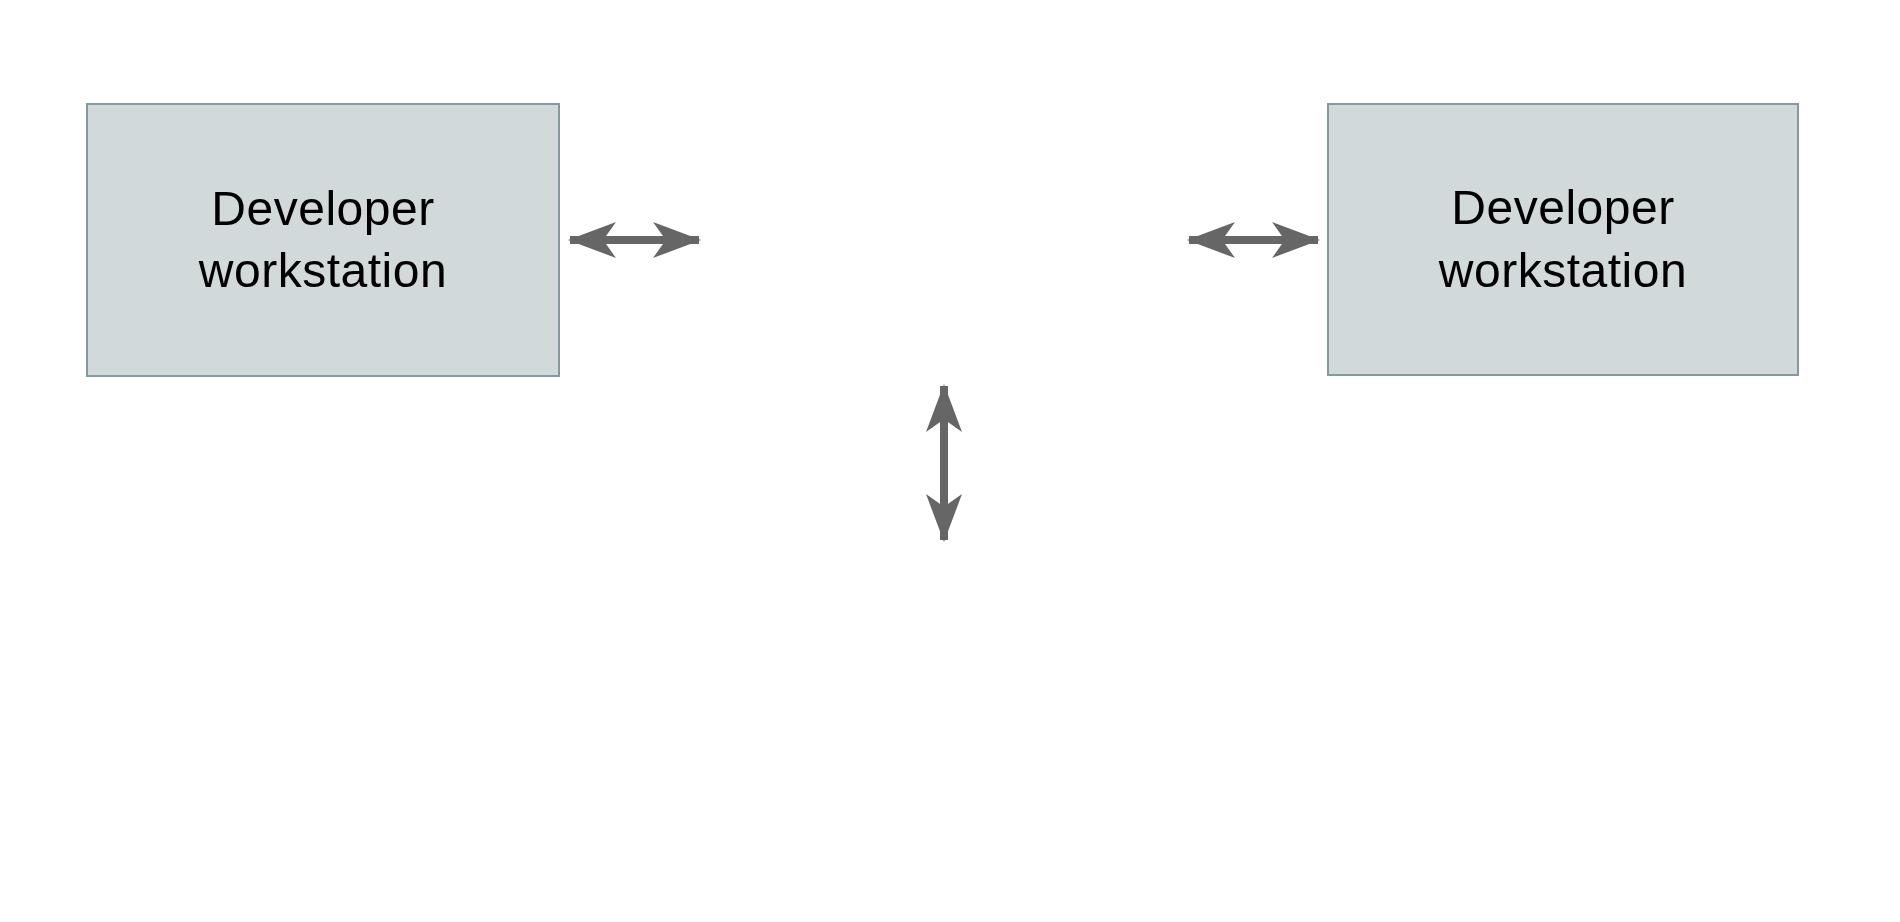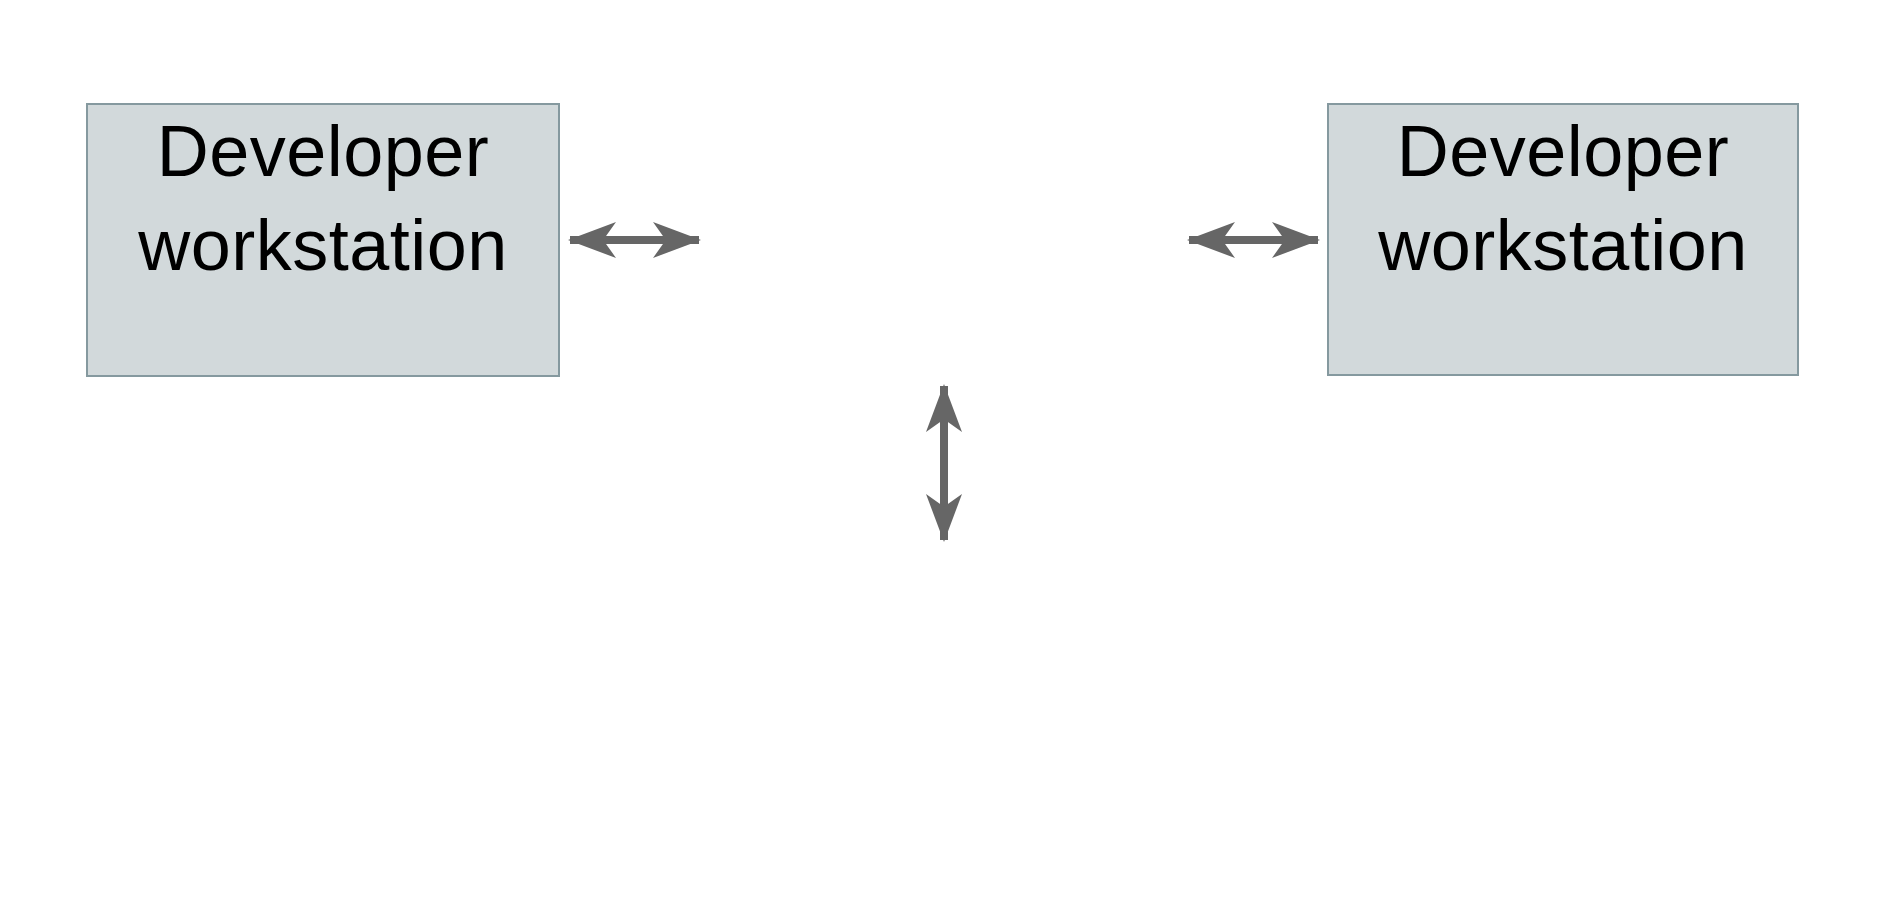--- a/index.html
+++ b/index.html
@@ -22,25 +22,25 @@
     position: relative;
     width: 1900px;
     height: 922px;
     background: var(--background);
   }
   .node {
     position: absolute;
     background: var(--box-fill);
     border: 2px solid var(--box-border);
     display: flex;
-    align-items: flex-start;
+    align-items: center;
     justify-content: center;
     text-align: center;
     color: var(--text-color);
-    font-size: 72px;
+    font-size: 48px;
     line-height: 1.3;
     letter-spacing: 0.5px;
   }
   .node .label { display: inline-block; }
 
   .node-left   { left: 86px;   top: 103px; width: 474px; height: 274px; }
   .node-center { left: 708px;  top: 103px; width: 471px; height: 274px; }
   .node-right  { left: 1327px; top: 103px; width: 472px; height: 273px; }
   .node-ci     { left: 708px;  top: 548px; width: 472px; height: 272px; }
 

